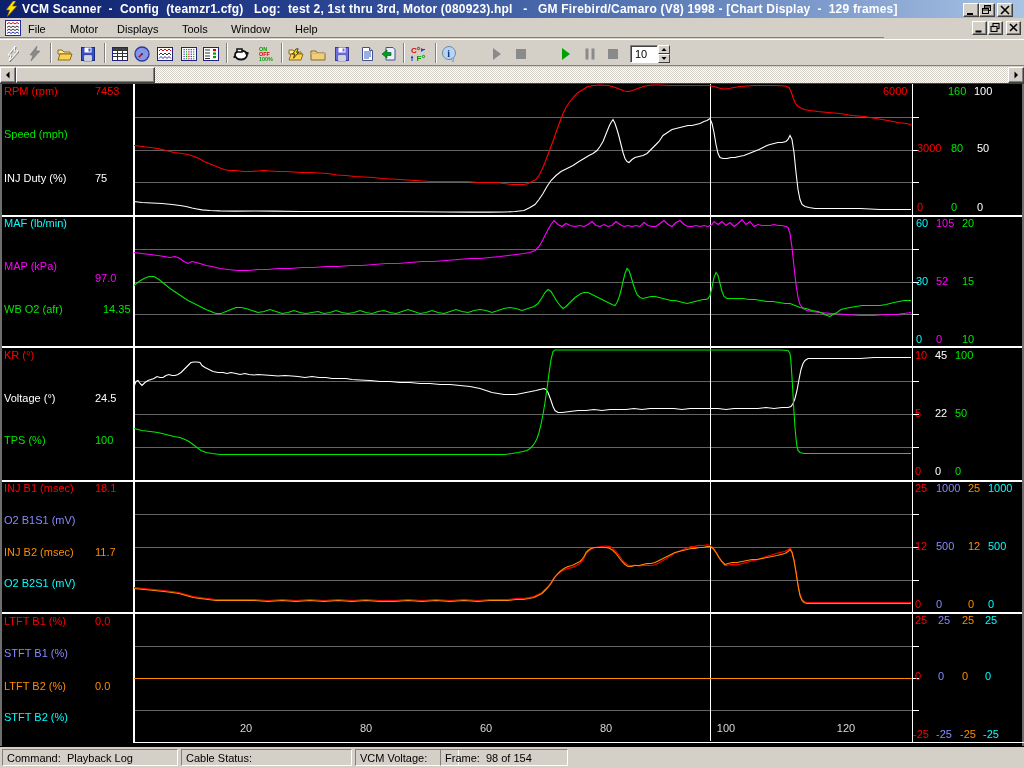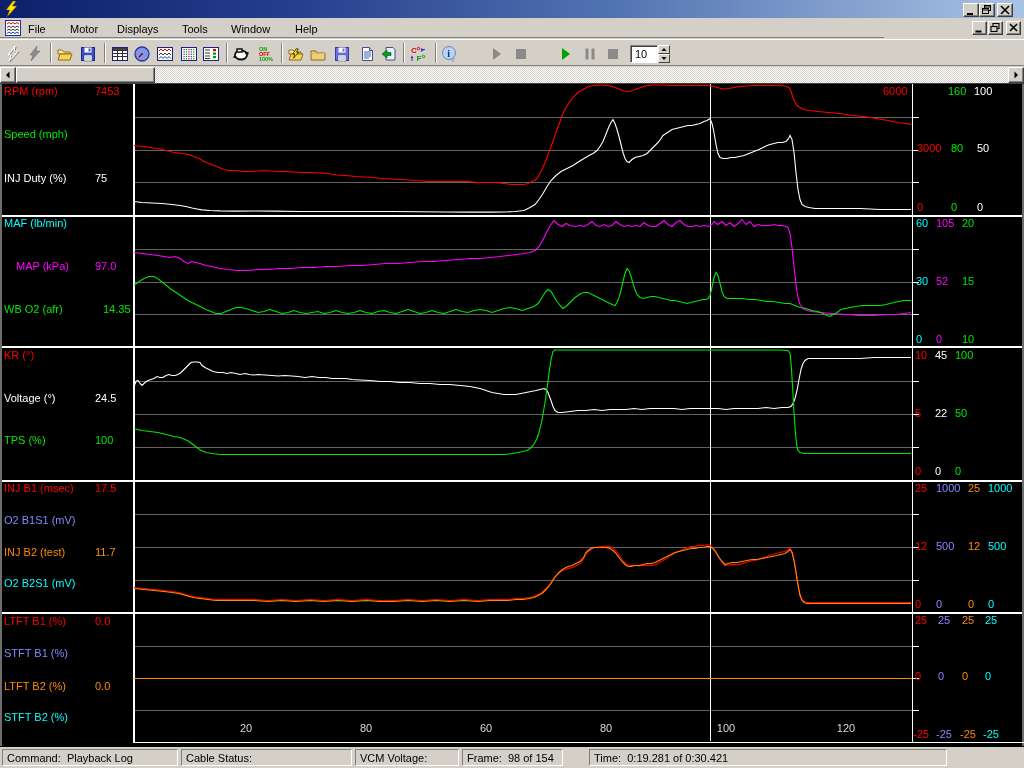--- a/index.html
+++ b/index.html
@@ -36,20 +36,21 @@
 .cl { position:absolute; font-size:11px; white-space:nowrap; }
 #statusbar { position:absolute; left:0; top:747px; width:1024px; height:21px; background:#d4d0c8; }
 .sp { position:absolute; top:2px; height:17px; border:1px solid; border-color:#808080 #ffffff #ffffff #808080;
   font-size:11px; color:#000; padding:2px 0 0 4px; white-space:nowrap; overflow:hidden; }
 </style></head>
 <body>
 <div id="titlebar">
   <svg class="abs" style="left:4px;top:1px" width="16" height="16" viewBox="0 0 16 16">
       <path d="M9 0 L2 9 H5.5 L3 16 L13 5 H8.5 L12 0 Z" fill="#ffe000" stroke="#604000" stroke-width="0.5"></path>
     </svg>
+  <div id="titletext">VCM Scanner&nbsp; -&nbsp; Config&nbsp; (teamzr1.cfg)&nbsp;&nbsp; Log:&nbsp; test 2, 1st thru 3rd, Motor (080923).hpl&nbsp;&nbsp; -&nbsp;&nbsp; GM Firebird/Camaro (V8) 1998 - [Chart Display&nbsp; -&nbsp; 129 frames]</div>
   <div class="wbtn" style="left:963px">
       <svg style="display:block" width="14" height="12" viewBox="0 0 14 12">
         <rect x="3" y="9" width="6" height="2" fill="#000"></rect>
       </svg>
     </div>
   <div class="wbtn" style="left:979px">
       <svg style="display:block" width="14" height="12" viewBox="0 0 14 12">
         <rect x="4.5" y="1.5" width="6" height="5" fill="none" stroke="#000"></rect>
         <rect x="2.5" y="4.5" width="6" height="5" fill="#d4d0c8" stroke="#000"></rect>
         <rect x="3" y="5.5" width="5" height="1" fill="#000"></rect>
@@ -339,33 +340,33 @@
 <polyline points="134,588.5 144,589.5 154,590.5 164,591.5 172,592.5 179,593.5 186,595.5 193,597.5 200,598.5 208,599.5 216,600.5 226,600.5 240,600.5 254,600.5 268,601.5 282,600.5 296,601.5 310,600.5 324,601.5 338,600.5 352,601.5 366,600.5 380,601.5 394,601.5 408,600.5 422,601.5 436,600.5 450,601.5 464,600.5 478,601.5 490,600.5 500,600.5 508,600.5 516,599.5 523,599.5 529,598.5 534,597.5 538,595.5 542,593.5 545,590.5 548,587.5 551,583.5 554,578.5 557,574.5 560,571.5 564,568.5 568,566.5 572,565.5 576,563.5 580,561.5 582,559.5 584,556.5 586,552.5 588,550.5 591,548.5 594,547.5 598,547.5 602,547.5 606,547.5 610,548.5 613,550.5 616,553.5 619,557.5 622,561.5 625,564.5 628,566.5 631,566.5 635,565.5 639,565.5 643,564.5 647,563.5 651,563.5 655,562.5 659,560.5 663,558.5 667,556.5 671,554.5 675,552.5 679,551.5 683,550.5 687,549.5 691,548.5 695,548.5 699,547.5 703,547.5 707,546.5 710,546.5 713,548.5 716,552.5 719,557.5 722,561.5 725,564.5 728,563.5 732,562.5 737,562.5 742,561.5 747,560.5 752,559.5 757,559.5 762,558.5 767,557.5 772,556.5 777,555.5 781,554.5 785,553.5 788,551.5 790,549.5 792,552.5 794,560.5 796,572.5 798,585.5 800,595.5 802,600.5 804,602.5 807,603.5 812,603.5 820,603.5 835,603.5 855,603.5 875,603.5 895,603.5 911,603.5" fill="none" stroke="#ff8c00" stroke-width="1.1"></polyline>
 <polyline points="134,678.5 911,678.5" fill="none" stroke="#ff8c00" stroke-width="1.1"></polyline>
 </svg>
 <div id="chartText">
 <div class="cl" style="left:4px;top:85px;color:#ff0000">RPM (rpm)</div>
 <div class="cl" style="left:95px;top:85px;color:#ff0000">7453</div>
 <div class="cl" style="left:4px;top:128px;color:#00e800">Speed (mph)</div>
 <div class="cl" style="left:4px;top:172px;color:#ffffff">INJ Duty (%)</div>
 <div class="cl" style="left:95px;top:172px;color:#ffffff">75</div>
 <div class="cl" style="left:4px;top:217px;color:#00ffff">MAF (lb/min)</div>
-<div class="cl" style="left:16px;top:260px;color:#ff00ff">MAP (kPa)</div>
-<div class="cl" style="left:95px;top:260px;color:#ff00ff">97.0</div>
+<div class="cl" style="left:4px;top:260px;color:#ff00ff">MAP (kPa)</div>
+<div class="cl" style="left:95px;top:272px;color:#ff00ff">97.0</div>
 <div class="cl" style="left:4px;top:303px;color:#00e800">WB O2 (afr)</div>
 <div class="cl" style="left:103px;top:303px;color:#00e800">14.35</div>
 <div class="cl" style="left:4px;top:349px;color:#ff0000">KR (°)</div>
 <div class="cl" style="left:4px;top:392px;color:#ffffff">Voltage (°)</div>
 <div class="cl" style="left:95px;top:392px;color:#ffffff">24.5</div>
 <div class="cl" style="left:4px;top:434px;color:#00e800">TPS (%)</div>
 <div class="cl" style="left:95px;top:434px;color:#00e800">100</div>
 <div class="cl" style="left:4px;top:482px;color:#ff0000">INJ B1 (msec)</div>
-<div class="cl" style="left:95px;top:482px;color:#ff0000">17.5</div>
+<div class="cl" style="left:95px;top:482px;color:#ff0000">18.1</div>
 <div class="cl" style="left:4px;top:514px;color:#8888ff">O2 B1S1 (mV)</div>
-<div class="cl" style="left:4px;top:546px;color:#ff8c00">INJ B2 (test)</div>
+<div class="cl" style="left:4px;top:546px;color:#ff8c00">INJ B2 (msec)</div>
 <div class="cl" style="left:95px;top:546px;color:#ff8c00">11.7</div>
 <div class="cl" style="left:4px;top:577px;color:#00ffff">O2 B2S1 (mV)</div>
 <div class="cl" style="left:4px;top:615px;color:#ff0000">LTFT B1 (%)</div>
 <div class="cl" style="left:95px;top:615px;color:#ff0000">0.0</div>
 <div class="cl" style="left:4px;top:647px;color:#8888ff">STFT B1 (%)</div>
 <div class="cl" style="left:4px;top:680px;color:#ff8c00">LTFT B2 (%)</div>
 <div class="cl" style="left:95px;top:680px;color:#ff8c00">0.0</div>
 <div class="cl" style="left:4px;top:711px;color:#00ffff">STFT B2 (%)</div>
 <div class="cl" style="left:883px;top:85px;color:#ff0000">6000</div>
 <div class="cl" style="left:948px;top:85px;color:#00e800">160</div>
@@ -422,15 +423,14 @@
 <div class="cl" style="left:356px;top:722px;width:20px;text-align:center;color:#d8d8d8">80</div>
 <div class="cl" style="left:476px;top:722px;width:20px;text-align:center;color:#d8d8d8">60</div>
 <div class="cl" style="left:596px;top:722px;width:20px;text-align:center;color:#d8d8d8">80</div>
 <div class="cl" style="left:716px;top:722px;width:20px;text-align:center;color:#d8d8d8">100</div>
 <div class="cl" style="left:836px;top:722px;width:20px;text-align:center;color:#d8d8d8">120</div>
 </div>
 <div id="statusbar">
   <div class="sp" style="left:2px;width:176px">Command:&nbsp; Playback Log</div>
   <div class="sp" style="left:181px;width:171px">Cable Status:</div>
   <div class="sp" style="left:355px;width:104px">VCM Voltage:</div>
-  <div class="sp" style="left:462px;width:101px">Frame:&nbsp; 98 of 154</div>
-  <div class="sp" style="left:589px;width:358px">Time:&nbsp; 0:19.281 of 0:30.421</div>
+  <div class="sp" style="left:440px;width:128px">Frame:&nbsp; 98 of 154</div>
 </div>
 
 </body></html>

